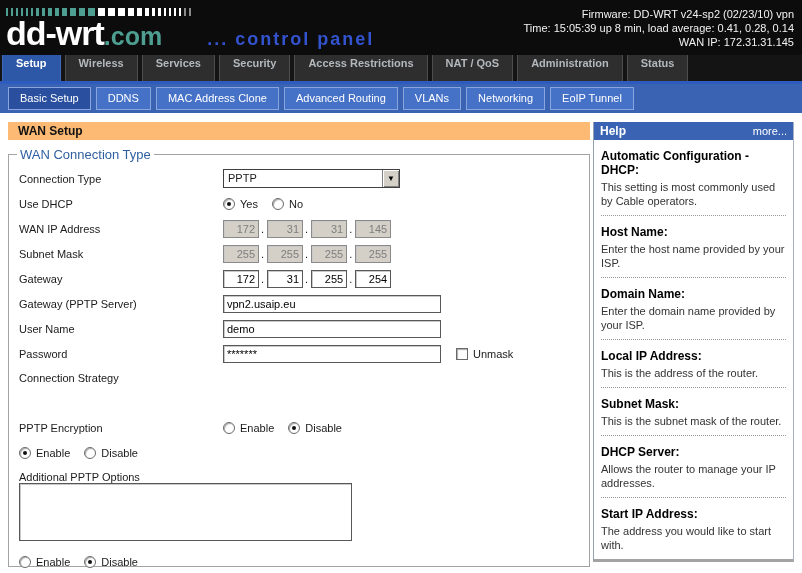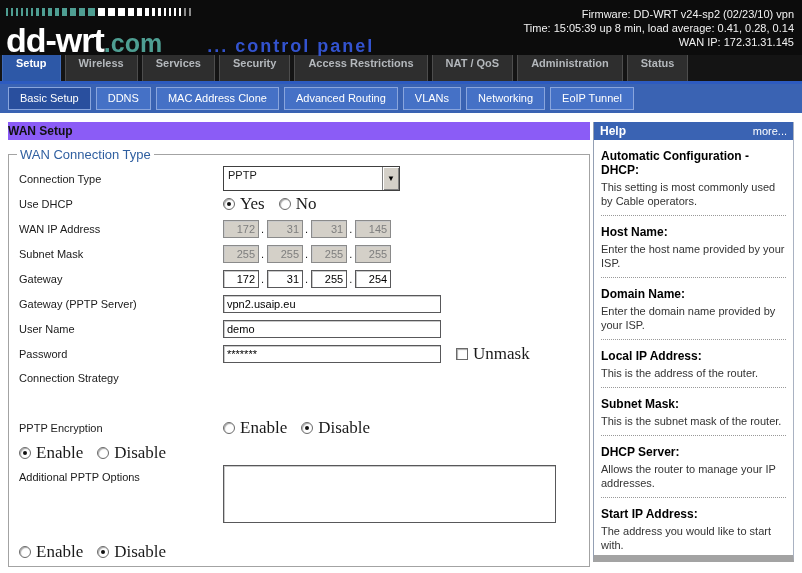--- a/index.html
+++ b/index.html
@@ -3,21 +3,21 @@
 <meta charset="utf-8">
 <style>
   * { margin:0; padding:0; box-sizing:border-box; }
   html,body { width:802px; height:573px; overflow:hidden; background:#fff;
               font-family:"Liberation Sans", sans-serif; font-size:11px; color:#1a1a1a; }
 
   
   .hdr { height:55px; background:#0c0c0c; position:relative; }
   .ticks { position:absolute; left:6px; top:8px; display:flex; align-items:center; gap:3px; height:8px; }
   .ticks span { height:8px; display:block; }
-  .logo-row { position:absolute; left:6px; top:21px; white-space:nowrap; }
+  .logo-row { position:absolute; left:6px; top:14px; white-space:nowrap; }
   .logo-main { color:#fff; font-size:34px; font-weight:bold; letter-spacing:-1px; }
   .logo-suffix { color:#4e9e92; font-size:25px; font-weight:bold; }
   .logo-tag { color:#3353cf; font-size:18px; font-weight:bold; letter-spacing:2px; margin-left:45px; }
   .hdr-info { position:absolute; right:8px; top:7px; text-align:right; color:#f2f2f2; line-height:14px; font-size:11px; }
 
   
   .navbar { height:26px; background:#141414; display:flex; align-items:flex-end; padding-left:2px; gap:4px; }
   .tab { height:30px; line-height:22px; padding:0 13px; background:#2e2e2e; color:#b4b8bc;
          font-weight:bold; font-size:11px; border:1px solid #4d4d4d; border-bottom:none;
          border-radius:2px 2px 0 0; cursor:default; }
@@ -26,22 +26,22 @@
 
   
   .subnav { height:29px; background:#3a63b3; display:flex; align-items:center; padding-left:8px; gap:5px; }
   .subtab { height:23px; line-height:21px; padding:0 11px; background:#4571c6; color:#fff;
             border:1px solid #89a5dd; font-size:11px; cursor:default; }
   .subtab.active { background:#294f9e; }
 
   
   .content { display:flex; align-items:flex-start; padding:9px 8px 0 0; height:460px; }
   .main { width:592px; }
-  .secbar { margin-left:8px; margin-right:2px; height:18px; line-height:18px; background:#8b5cf6;
-            font-weight:bold; font-size:12px; color:#111; }
+  .secbar { margin-left:8px; margin-right:2px; height:18px; line-height:18px; background:#fdba74;
+            font-weight:bold; font-size:12px; color:#111; padding-left:10px; }
   fieldset.group { margin:7px 2px 0 8px; border:1px solid #a3a3a3; height:420px; padding-top:4px; }
   legend.group-title { color:#2f5fa0; font-weight:normal; font-size:13px; margin-left:8px; padding:0 3px; }
 
   .row { display:flex; align-items:center; min-height:25px; padding-left:10px; }
   .row .lbl { width:204px; font-size:11px; color:#1a1a1a; }
   .row.top { align-items:flex-start; }
   .row.top .lbl { padding-top:6px; }
 
   
   input[type="text"] { font-family:"Liberation Sans", sans-serif; font-size:11px; height:18px;
@@ -50,43 +50,43 @@
   input.octet { width:36px; text-align:right; margin-right:1px; }
   input.dis { background:#d4d0c8; color:#7e7e7e; border-color:#8a8a8a; }
   span.dot { margin:0 3px 0 1px; }
   input.wide { width:218px; }
   input.mini { width:38px; text-align:right; }
   input.mini2 { width:44px; text-align:right; }
   textarea.opts { width:333px; height:58px; border:1px solid #58585a; resize:none;
        font-family:"Liberation Sans", sans-serif; font-size:11px; box-shadow: inset 1px 1px 0 #c9c9c9; }
 
   
-  .combo { width:177px; height:25px; border:1px solid #404040; background:#fff; display:flex; align-items:stretch; }
+  .combo { width:177px; height:19px; border:1px solid #404040; background:#fff; display:flex; align-items:stretch; }
   .combo .val { flex:1; padding:2px 4px; font-size:11px; }
   .combo .btn { width:17px; background:#d4d0c8; border-left:1px solid #808080;
                 box-shadow: inset 1px 1px 0 #fff, inset -1px -1px 0 #808080;
                 display:flex; align-items:center; justify-content:center; font-size:8px; color:#000; }
 
   
   .radio { width:12px; height:12px; border-radius:50%; border:1px solid #6a6a6a; background:#fff;
            display:inline-block; margin-right:5px; position:relative; flex:none;
            box-shadow: inset 1px 1px 1px #aaa; }
   .radio.checked::after { content:""; position:absolute; left:3px; top:3px; width:4px; height:4px;
            border-radius:50%; background:#111; }
   .checkbox { width:12px; height:12px; border:1px solid #6a6a6a; background:#fff; display:inline-block;
            margin-right:5px; flex:none; box-shadow: inset 1px 1px 1px #aaa; }
   .opt { display:inline-flex; align-items:center; margin-right:14px; }
-  .opt span.t { font-size:17px;font-family:Liberation Serif, serif; }
+  .opt span.t { font-size:11px; }
 
   .strategy-line { display:flex; align-items:center; height:24px; }
   .unit { margin-left:5px; }
 
   
   .help { flex:1; margin-left:1px; border-left:1px solid #94a0b4; border-right:1px solid #a9b2c2;
-          border-bottom:7px solid #a3a3a3; height:440px; padding:0 7px 4px 7px; overflow:hidden; background:#fff; }
+          border-bottom:3px solid #a3a3a3; height:440px; padding:0 7px 4px 7px; overflow:hidden; background:#fff; }
   .help-hd { height:18px; background:#3a63b3; color:#fff; display:flex; align-items:center;
              padding:0 6px; margin:0 -7px 0 -7px; }
   .help-hd .ttl { font-weight:bold; font-size:12px; flex:1; }
   .help-hd .more { font-size:11px; cursor:pointer; }
   .hsec h4 { font-size:12px; color:#000; margin:9px 0 3px 0; }
   .hsec p { font-size:11px; color:#333; line-height:14px; margin:0 0 7px 0; }
   .hdiv { border-bottom:1px dotted #999; margin:0 0 1px 0; }
 </style>
 </head>
 <body>
@@ -252,21 +252,21 @@
         <span class="opt">
             <span class="radio checked"></span>
             <span class="t">Enable</span>
           </span>
         <span class="opt">
             <span class="radio"></span>
             <span class="t">Disable</span>
           </span>
       </div>
 
-      <div class="row top" style="min-height:66px;">
+      <div class="row top" style="min-height:66px;flex-direction:column;">
         <span class="lbl">Additional PPTP Options</span>
         <textarea class="opts" style=""></textarea>
       </div>
 
       <div class="row" style="margin-top:8px;">
         <span class="opt">
             <span class="radio"></span>
             <span class="t">Enable</span>
           </span>
         <span class="opt">

